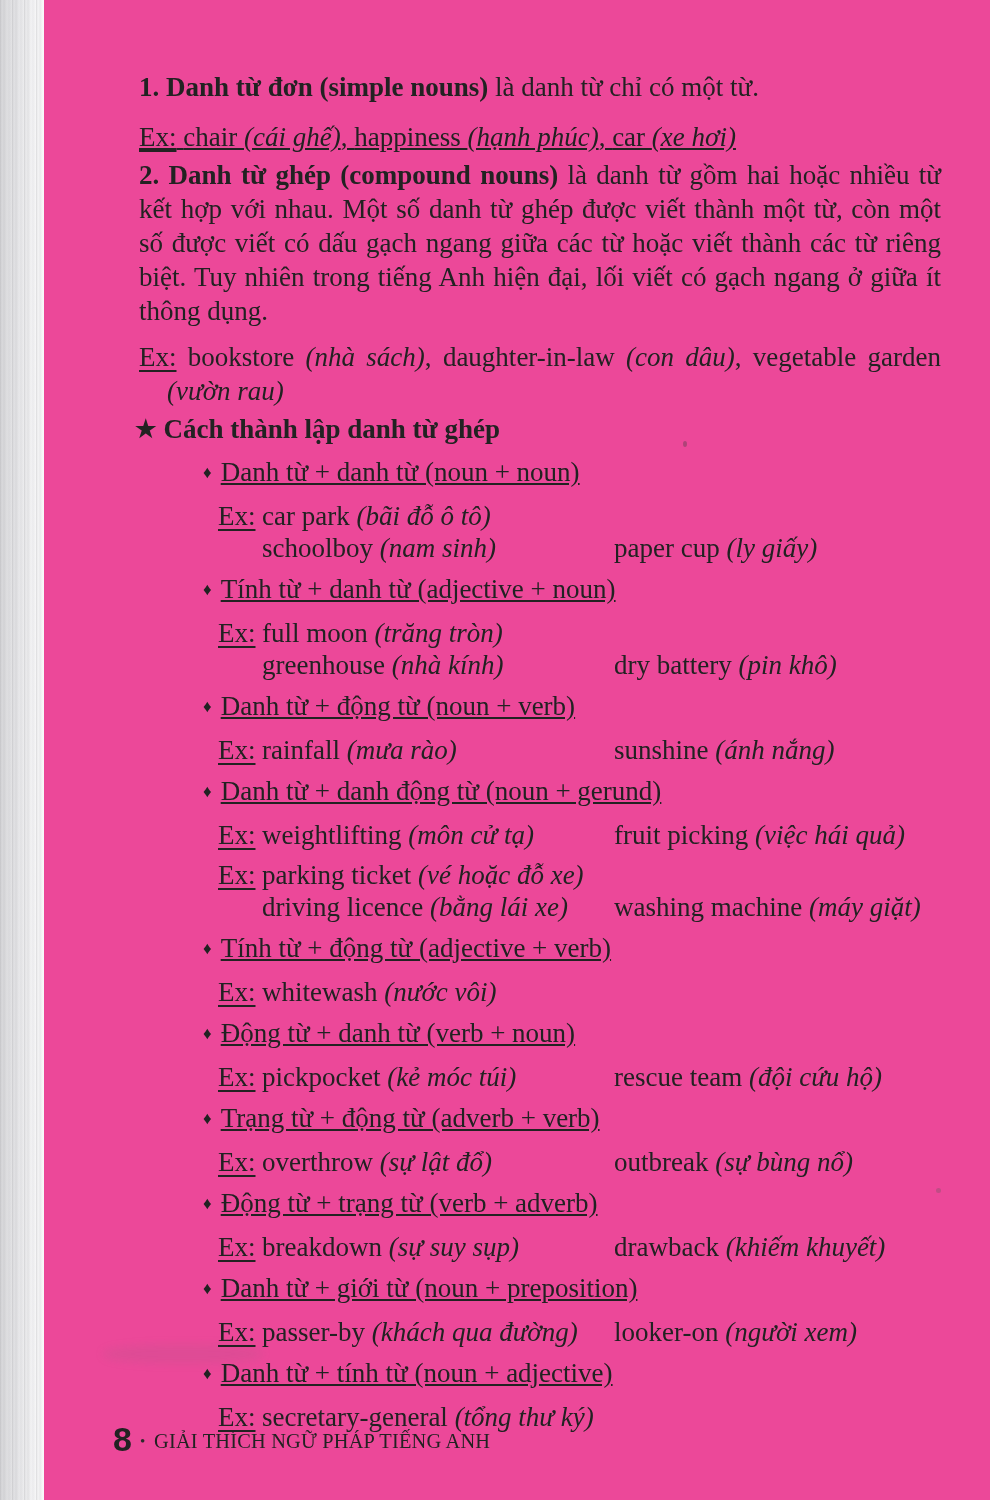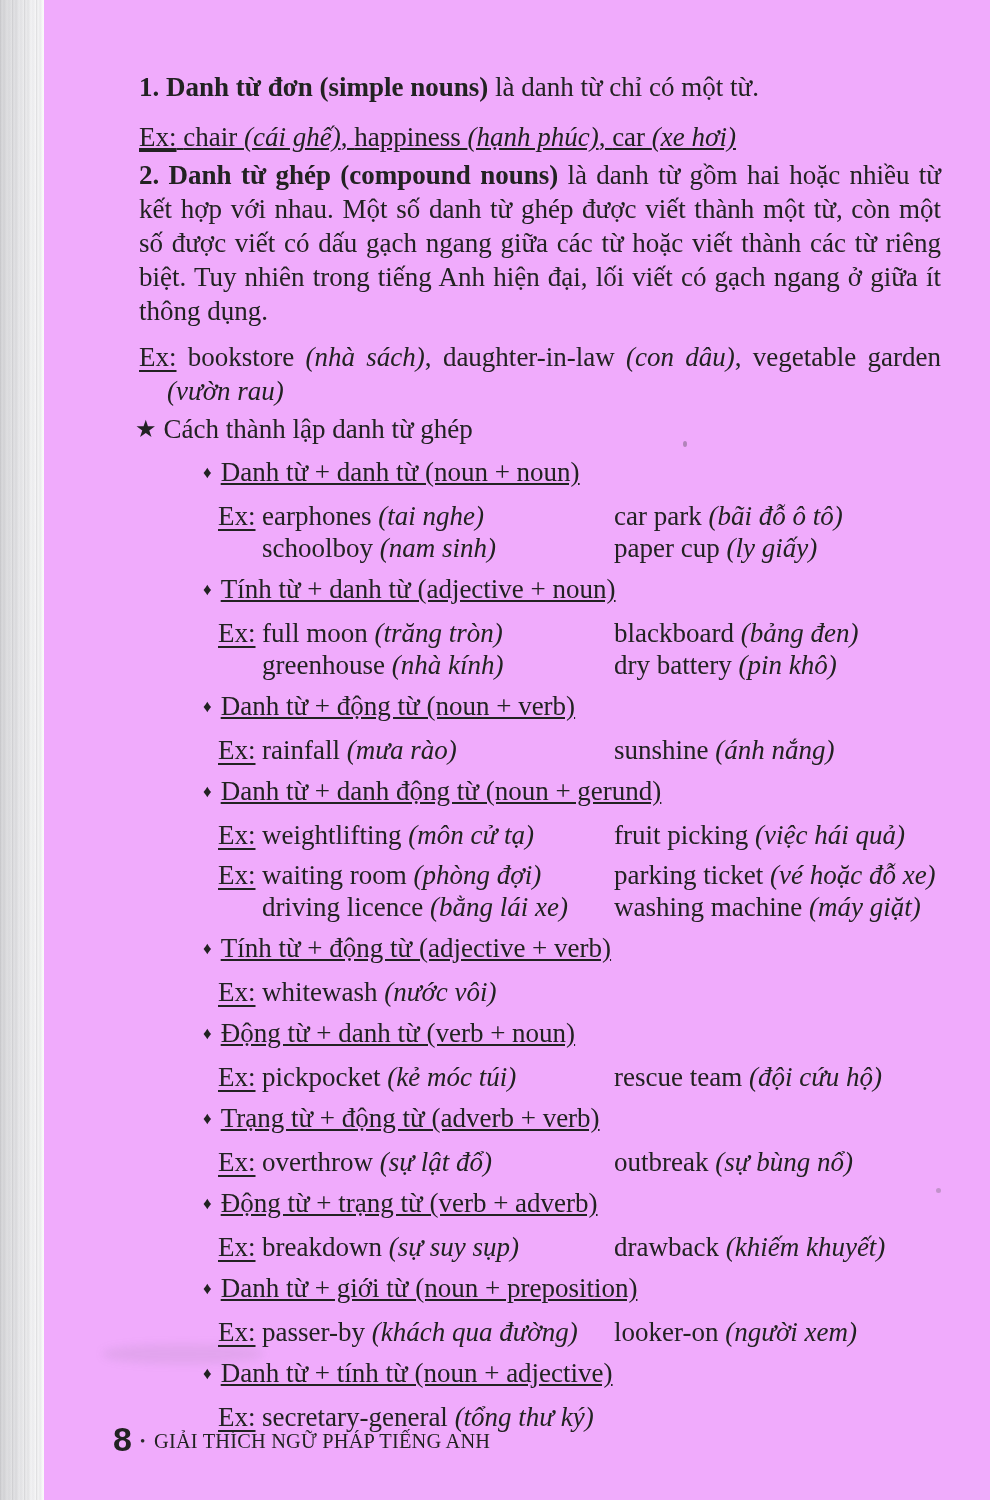--- a/index.html
+++ b/index.html
@@ -1,19 +1,19 @@
 <!DOCTYPE html>
 <html><head>
 <meta charset="utf-8">
 <style>
   html, body { margin: 0; padding: 0; background: #ffffff; }
   .page {
     position: relative;
     width: 990px; height: 1500px;
-    background: #f0abfc;
+    background: #ec4899;
     font-family: "Liberation Serif", serif;
     color: #222222;
     overflow: hidden;
   }
   .scan-edge {
     position: absolute; left: 0; top: 0; width: 44px; height: 100%;
     background-image:
       repeating-linear-gradient(90deg,
         rgba(150,150,155,0.30) 0px, rgba(220,220,224,0.12) 2px,
         rgba(175,175,180,0.22) 4px, rgba(235,235,238,0.10) 7px,
@@ -28,21 +28,21 @@
   .sec-title .b { font-weight: bold; }
   .sec-ex {
     margin: 0; text-align: justify;
     padding-left: 28px; text-indent: -28px;
   }
   .sec-1 .sec-ex { margin-top: 16px; text-decoration: underline; }
   .sec-2 { margin-top: 4px; }
   .sec-2 .sec-ex { margin-top: 12px; }
   .exu { text-decoration: underline; text-underline-offset: 4px; }
   i { font-style: italic; }
-  .star-heading { margin: 4px 0 9px -4px; font-weight: normal; }
+  .star-heading { margin: 4px 0 9px -4px; font-weight: bold; }
   .star { display: inline-block; font-size: 24px; margin-right: 7px; transform: translateY(-1px); }
   .formation .f-head { margin: 9px 0 0 64px; line-height: 32px; white-space: nowrap; text-decoration: underline; }
   .diamond { display: inline-block; font-size: 17px; margin-right: 9px; transform: translateY(-3px); }
   .f-row {
     margin-left: 79px; line-height: 32px;
     display: grid; grid-template-columns: 44px 352px auto;
   }
   .f-row.first { margin-top: 8px; }
   .f-cell { white-space: nowrap; }
   .footer {
@@ -85,36 +85,34 @@
 
     <div class="star-heading">
       <span class="star">★</span><span>Cách thành lập danh từ ghép</span>
     </div>
 
     <div id="formations">
   <div class="formation">
     <div class="f-head"><span class="diamond">♦</span><span>Danh từ + danh từ (noun + noun)</span></div>
   <div class="f-row first">
             <span class="f-lbl"><span class="exu">Ex:</span></span>
-            <span class="f-cell"><span>earphones </span><i>(tai nghe)</i></span>
             <span class="f-cell"><span>car park </span><i>(bãi đỗ ô tô)</i></span>
           </div>
           <div class="f-row">
             <span class="f-lbl"></span>
             <span class="f-cell"><span>schoolboy </span><i>(nam sinh)</i></span>
             <span class="f-cell"><span>paper cup </span><i>(ly giấy)</i></span>
           </div>
         </div>
 
   <div class="formation">
     <div class="f-head"><span class="diamond">♦</span><span>Tính từ + danh từ (adjective + noun)</span></div>
   <div class="f-row first">
             <span class="f-lbl"><span class="exu">Ex:</span></span>
             <span class="f-cell"><span>full moon </span><i>(trăng tròn)</i></span>
-            <span class="f-cell"><span>blackboard </span><i>(bảng đen)</i></span>
           </div>
           <div class="f-row">
             <span class="f-lbl"></span>
             <span class="f-cell"><span>greenhouse </span><i>(nhà kính)</i></span>
             <span class="f-cell"><span>dry battery </span><i>(pin khô)</i></span>
           </div>
         </div>
 
   <div class="formation">
     <div class="f-head"><span class="diamond">♦</span><span>Danh từ + động từ (noun + verb)</span></div>
@@ -130,21 +128,20 @@
   <div class="f-row first">
             <span class="f-lbl"><span class="exu">Ex:</span></span>
             <span class="f-cell"><span>weightlifting </span><i>(môn cử tạ)</i></span>
             <span class="f-cell"><span>fruit picking </span><i>(việc hái quả)</i></span>
           </div>
         </div>
 
   <div class="formation">
   <div class="f-row first">
             <span class="f-lbl"><span class="exu">Ex:</span></span>
-            <span class="f-cell"><span>waiting room </span><i>(phòng đợi)</i></span>
             <span class="f-cell"><span>parking ticket </span><i>(vé hoặc đỗ xe)</i></span>
           </div>
           <div class="f-row">
             <span class="f-lbl"></span>
             <span class="f-cell"><span>driving licence </span><i>(bằng lái xe)</i></span>
             <span class="f-cell"><span>washing machine </span><i>(máy giặt)</i></span>
           </div>
         </div>
 
   <div class="formation">

